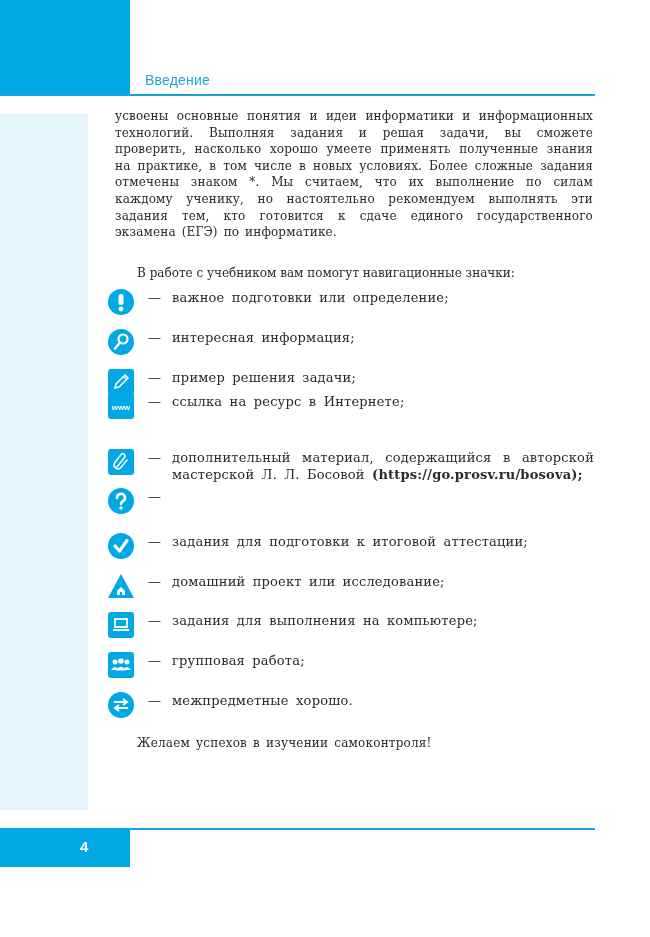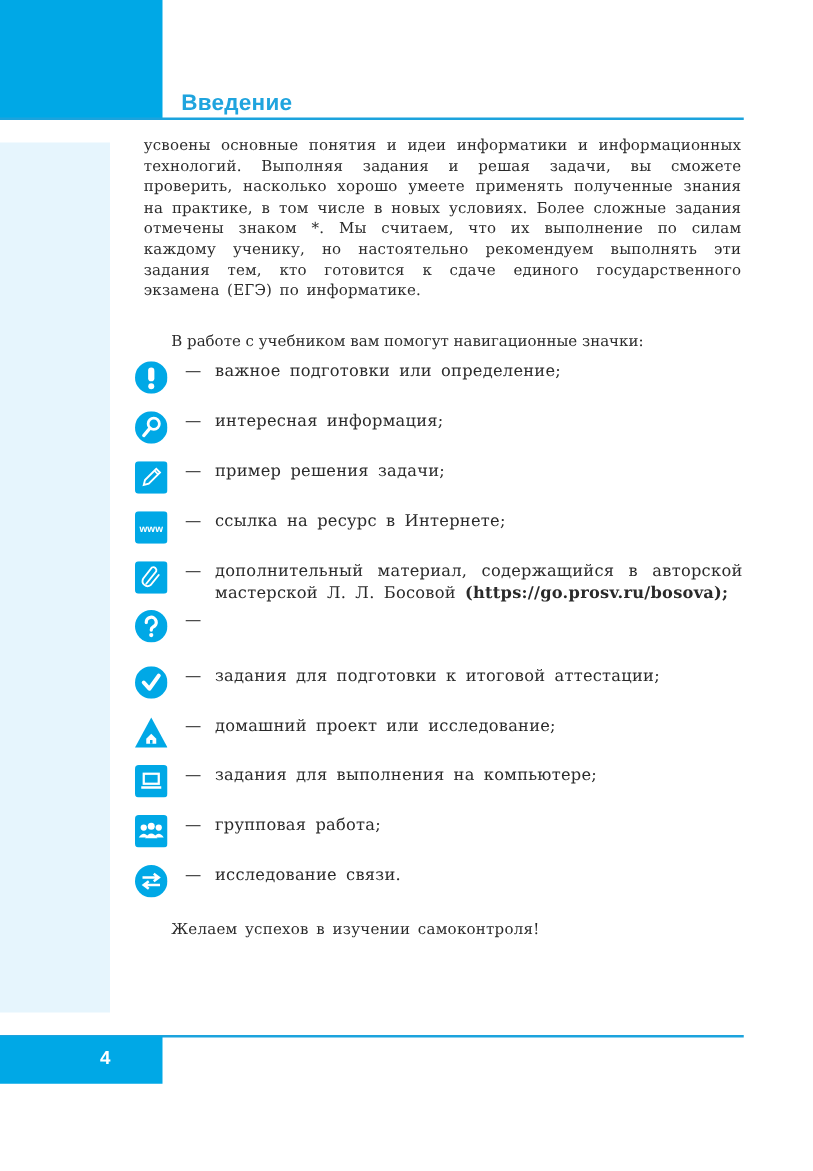--- a/index.html
+++ b/index.html
@@ -1,21 +1,21 @@
 <!DOCTYPE html>
 <html><head>
 <meta charset="utf-8">
 <style>
   html, body { margin:0; padding:0; }
   body { width:650px; height:937px; position:relative; background:#fff; overflow:hidden;
          font-family:"DejaVu Serif","Liberation Serif",serif; color:#2a2a2a; }
   .top-block { position:absolute; left:0; top:0; width:130px; height:95px; background:#00a8e6; }
   .header-line { position:absolute; left:0; top:94px; width:595px; height:2px; background:#1ca3dd; }
   .chapter-title { position:absolute; left:145px; top:72px; font-family:"Liberation Sans",sans-serif;
-         font-weight:bold; font-size:18px; color:#1fa4de; letter-spacing:0.2px; }
+         font-weight:normal; font-size:14px; color:#1fa4de; letter-spacing:0.2px; }
   .side-pale { position:absolute; left:0; top:114px; width:88px; height:696px; background:#e6f5fd; }
   .text { position:absolute; left:115px; width:478px; font-size:12px; line-height:16.6px; }
   .para { top:108px; text-align:justify; text-align-last:left; word-spacing:2px; letter-spacing:0.15px; }
   .intro { top:265px; padding-left:22px; width:456px; }
   .items { position:absolute; left:108px; top:283px; width:486px; }
   .item { position:absolute; left:0; width:486px; display:flex; align-items:flex-start; }
   .ico { width:26px; height:26px; flex:0 0 26px; display:flex; align-items:center; justify-content:center; }
   .ico svg { width:26px; height:26px; display:block; }
   .dash { width:24px; margin-left:14px; flex:0 0 24px; font-size:13px; line-height:17px; }
   .itext { flex:1; font-size:13px; line-height:17px; text-align:justify; word-spacing:3px; letter-spacing:0.2px; }
@@ -64,21 +64,21 @@
     <span class="ico">
         <svg viewBox="0 0 26 26">
           <rect width="26" height="26" rx="3" fill="#00a8e6"></rect>
           <path d="M7 19 L8 15 L17 6 L20 9 L11 18 Z" fill="none" stroke="#fff" stroke-width="1.5"></path>
           <line x1="15.5" y1="7.5" x2="18.5" y2="10.5" stroke="#fff" stroke-width="1.3"></line>
         </svg>
       </span>
     <span class="dash">—</span>
     <span class="itext">пример решения задачи;</span>
   </div>
-  <div class="item" style="top:126px">
+  <div class="item" style="top:110px">
     <span class="ico">
         <svg viewBox="0 0 26 26">
           <rect width="26" height="26" rx="3" fill="#00a8e6"></rect>
           <text x="13" y="16.5" text-anchor="middle" font-family="Liberation Sans, sans-serif" font-weight="bold" font-size="8" fill="#fff">www</text>
         </svg>
       </span>
     <span class="dash">—</span>
     <span class="itext">ссылка на ресурс в Интернете;</span>
   </div>
   <div class="item" style="top:166px">
@@ -150,21 +150,21 @@
   </div>
   <div class="item" style="top:409px">
     <span class="ico">
         <svg viewBox="0 0 26 26">
           <circle cx="13" cy="13" r="13" fill="#00a8e6"></circle>
           <path d="M6 10 L18 10 M15 7 L19 10 L15 13" fill="none" stroke="#fff" stroke-width="2"></path>
           <path d="M20 16 L8 16 M11 13 L7 16 L11 19" fill="none" stroke="#fff" stroke-width="2"></path>
         </svg>
       </span>
     <span class="dash">—</span>
-    <span class="itext">исследование связи.</span>
+    <span class="itext">межпредметные хорошо.</span>
   </div>
 </div>
 
 <div class="text outro">Желаем успехов в изучении самоконтроля!</div>
 
 <div class="footer-line"></div>
 <div class="page-block"></div>
 <div class="page-num">4</div>
 
 </body></html>

